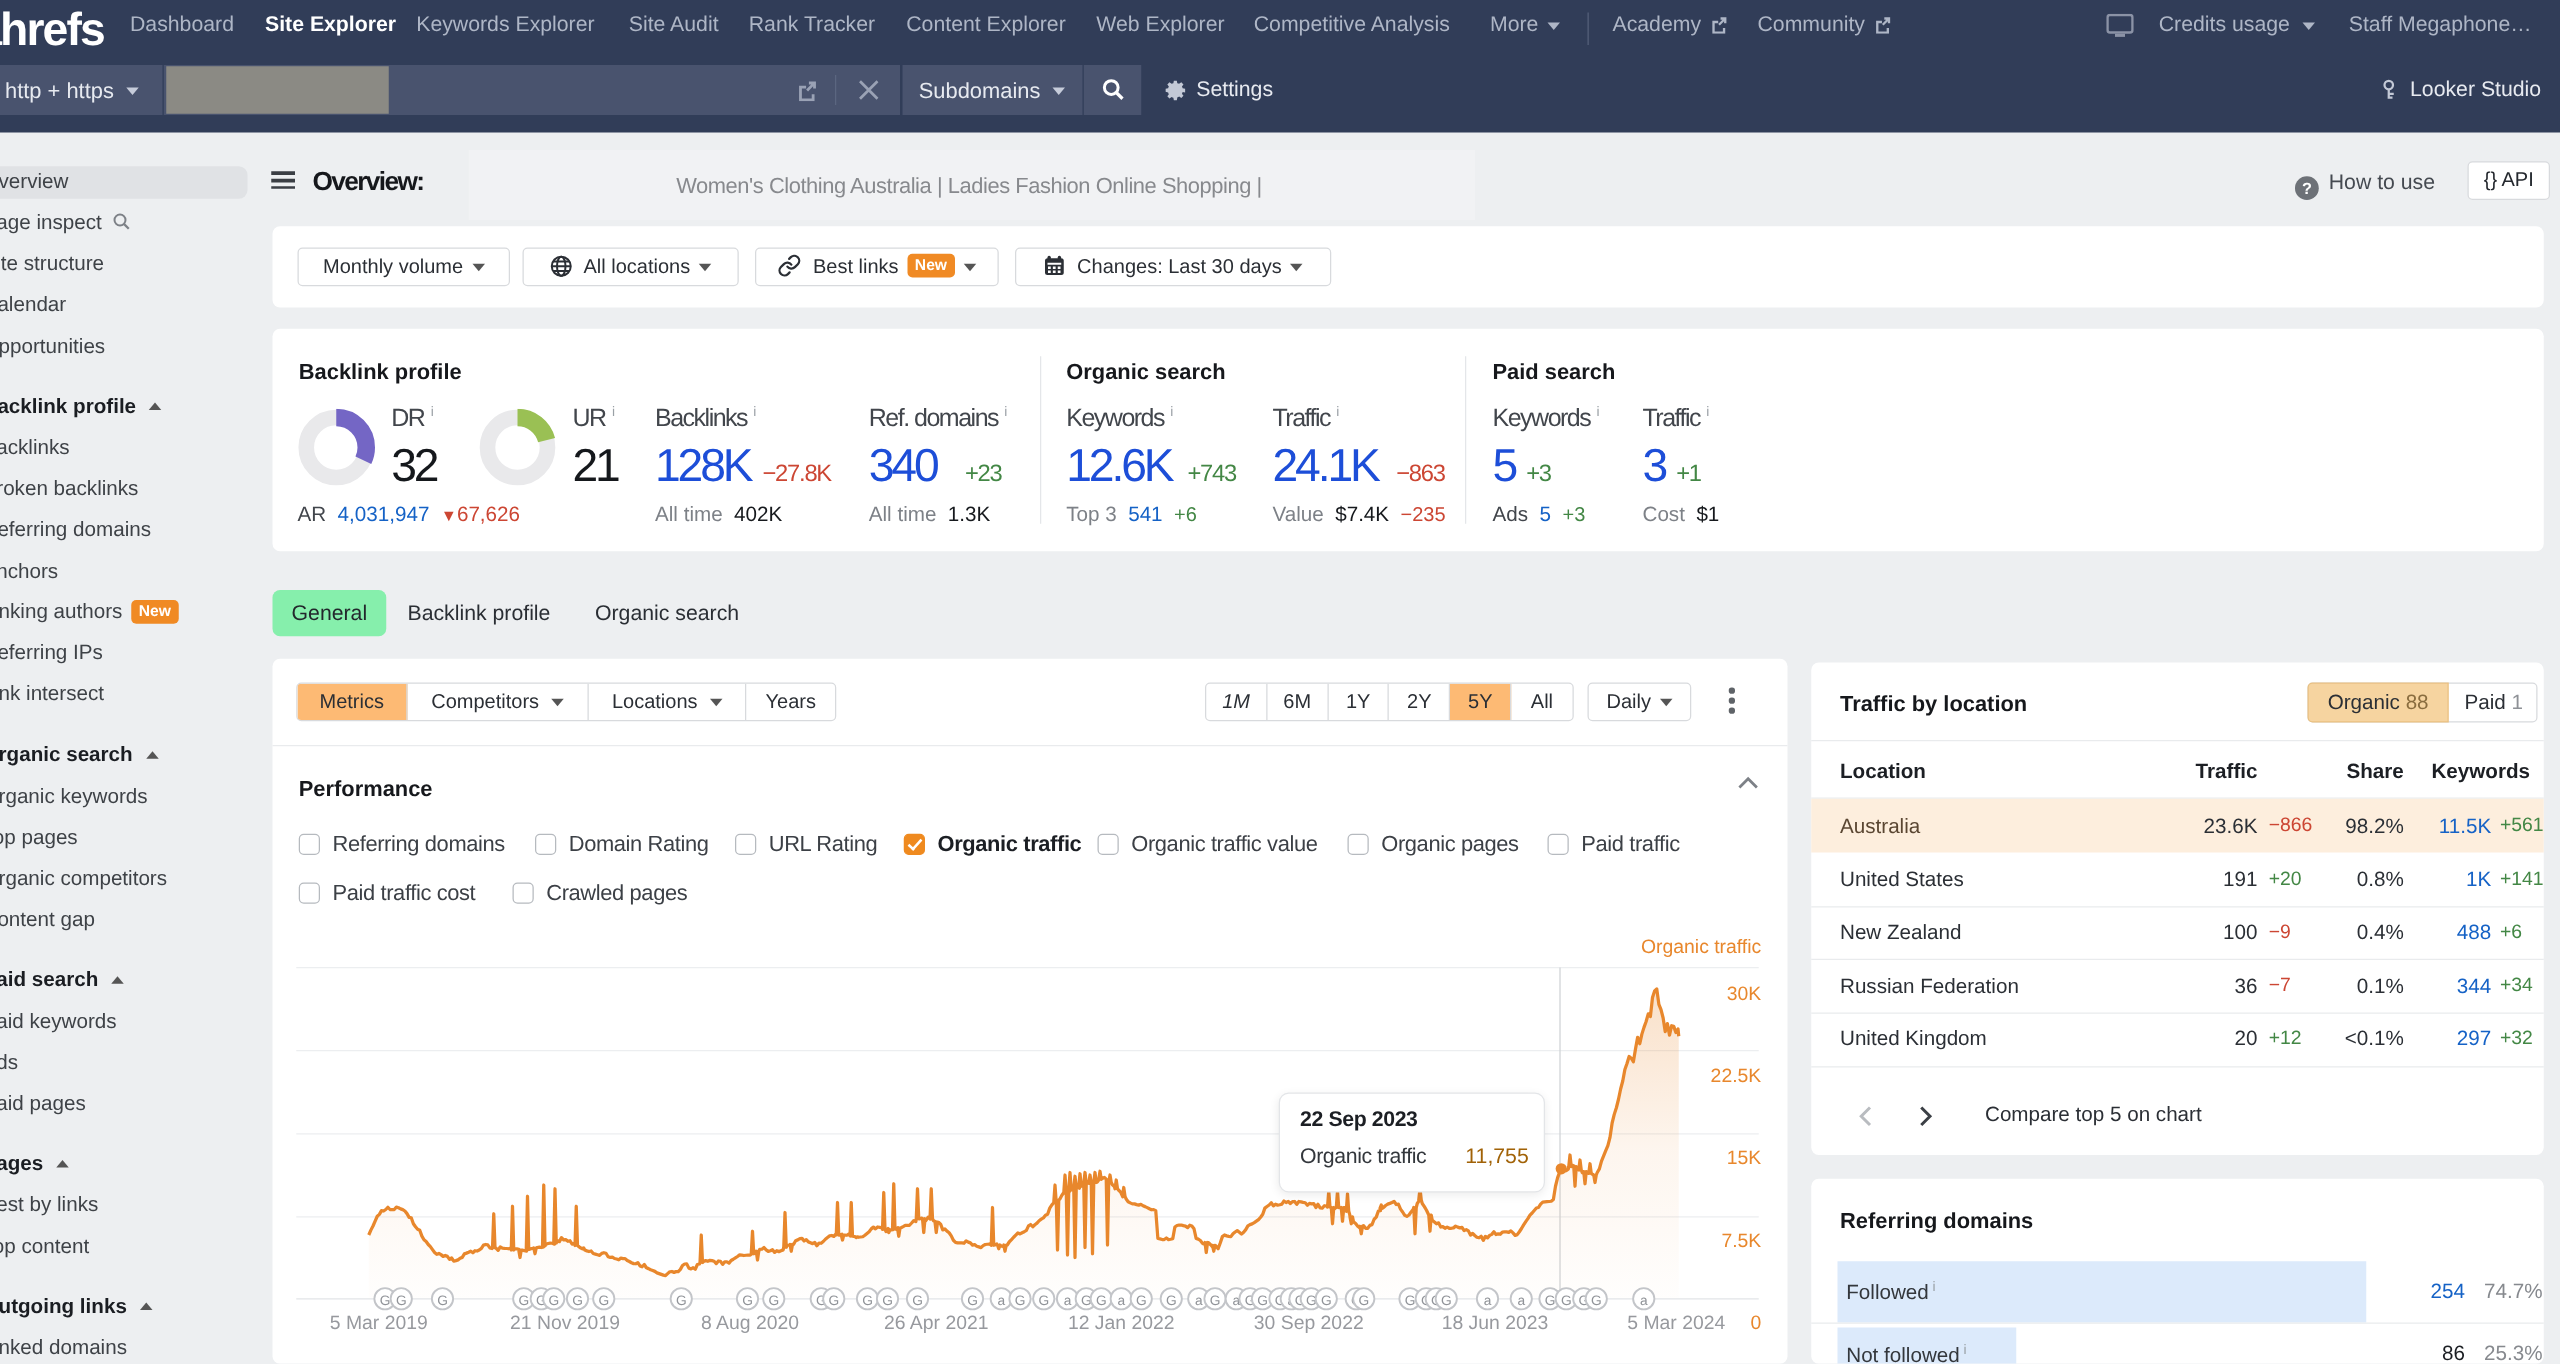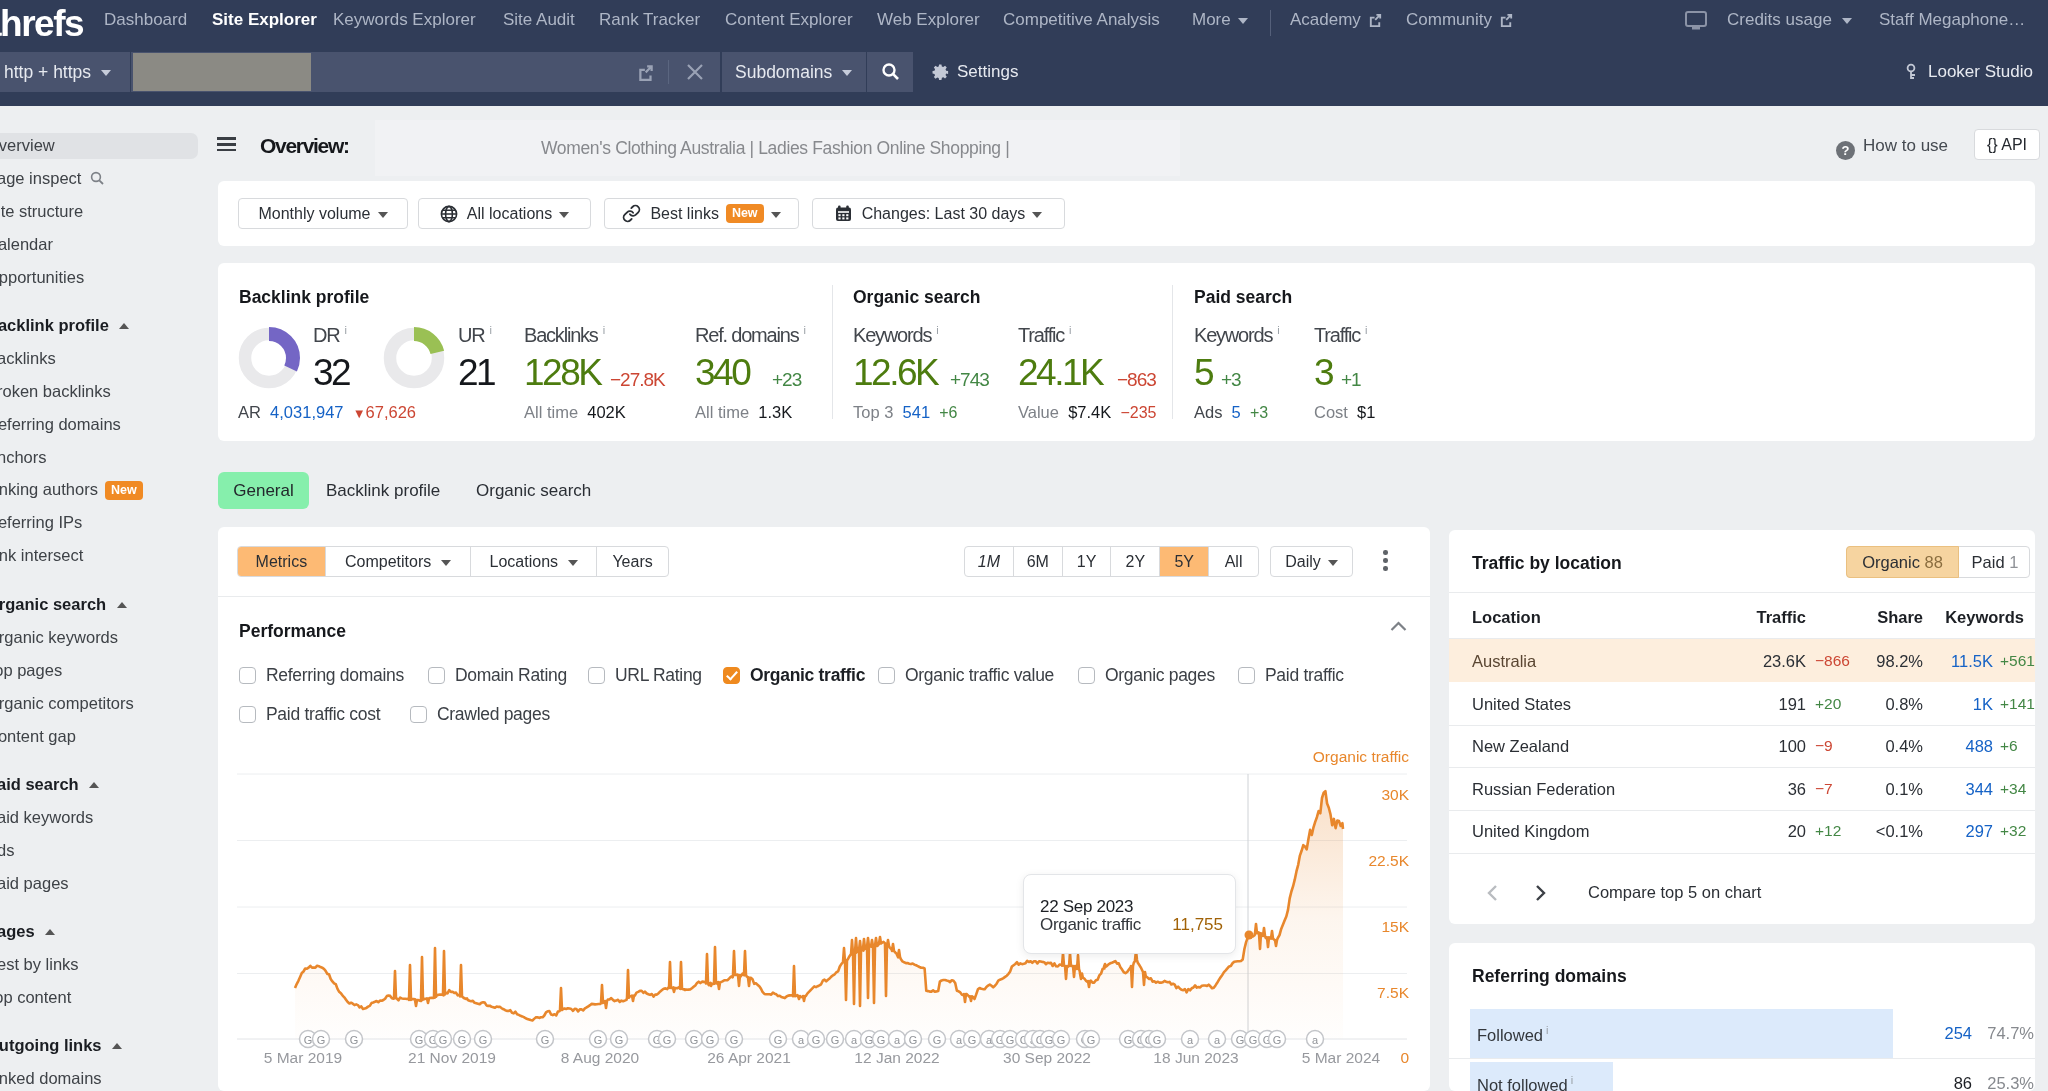--- a/index.html
+++ b/index.html
@@ -26,35 +26,35 @@
 #sidebar .item { position:absolute; left:-14px; white-space:nowrap; }
 #sidebar .hd { font-weight:bold; color:#1a1d22; }
 #sel { position:absolute; left:-10px; top:27px; width:208px; height:26px; background:#e0e2e5; border-radius:7px; }
 .upcaret { display:inline-block; width:0; height:0; border-left:5px solid transparent; border-right:5px solid transparent; border-bottom:6px solid #555; vertical-align:2px; margin-left:6px; }
 .newbadge { display:inline-block; background:#f08a24; color:#fff; font-size:12.5px; font-weight:bold; border-radius:4px; padding:2px 6px 3px; margin-left:7px; vertical-align:1px; line-height:1.15; }
 
 
 #hdrband { position:absolute; left:375px; top:120px; width:805px; height:56px; background:#f1f2f4; }
 #burger { position:absolute; left:217px; top:137px; width:19px; height:15px; }
 #burger div { height:2.7px; background:#3a3e44; margin-bottom:3.2px; }
-#ovtitle { position:absolute; left:260px; top:134px; font-size:21px; font-weight:bold; color:#16181c; letter-spacing:-1.3px; }
+#ovtitle { position:absolute; left:250px; top:134px; font-size:21px; font-weight:bold; color:#16181c; letter-spacing:-1.3px; }
 #graytitle { position:absolute; left:541px; top:138px; font-size:17.5px; color:#87898d; letter-spacing:-0.35px; }
 #howto { position:absolute; left:1836px; top:136px; font-size:17px; color:#454a51; }
 #howto .q { display:inline-block; width:19px; height:19px; border-radius:50%; background:#6d7177; color:#fff; text-align:center; line-height:19px; font-size:13px; font-weight:bold; vertical-align:-4px; margin-right:8px; }
 #apibtn { position:absolute; left:1974px; top:129px; width:66px; height:31px; background:#fff; border:1px solid #d8dadd; border-radius:4px; text-align:center; line-height:29px; font-size:16px; color:#24282e; }
 
 
 .card { position:absolute; background:#fff; border-radius:6px; }
 .btn { position:absolute; height:31px; background:#fff; border:1px solid #d8dadd; border-radius:4px; font-size:16px; color:#2b2f35; line-height:29px; text-align:center; }
 
 
 .statlabel { position:absolute; font-size:20px; color:#42464c; letter-spacing:-1.2px; }
 .statlabel sup { font-size:11px; color:#9aa0a6; margin-left:5px; }
 .bignum { position:absolute; font-size:37px; color:#15181c; letter-spacing:-2.5px; }
-.bignum.blue { color:#4d7c0f; }
+.bignum.blue { color:#1d4ed8; }
 .delta { position:absolute; font-size:19px; letter-spacing:-1px; }
 .red { color:#cc4633; }
 .green { color:#438745; }
 .blue { color:#1562c6; }
 .sub { position:absolute; font-size:16.5px; color:#16191d; }
 .sub .g { color:#7d8187; }
 .vsep { position:absolute; width:1px; background:#e4e6e9; }
 .cardh { position:absolute; font-size:17.5px; font-weight:bold; color:#16181c; }
 
 
@@ -434,21 +434,21 @@
 <text x="452" y="1063" font-size="15.5" fill="#97999e" text-anchor="middle" font-family="Liberation Sans">21 Nov 2019</text>
 <text x="600" y="1063" font-size="15.5" fill="#97999e" text-anchor="middle" font-family="Liberation Sans">8 Aug 2020</text>
 <text x="749" y="1063" font-size="15.5" fill="#97999e" text-anchor="middle" font-family="Liberation Sans">26 Apr 2021</text>
 <text x="897" y="1063" font-size="15.5" fill="#97999e" text-anchor="middle" font-family="Liberation Sans">12 Jan 2022</text>
 <text x="1047" y="1063" font-size="15.5" fill="#97999e" text-anchor="middle" font-family="Liberation Sans">30 Sep 2022</text>
 <text x="1196" y="1063" font-size="15.5" fill="#97999e" text-anchor="middle" font-family="Liberation Sans">18 Jun 2023</text>
 <text x="1341" y="1063" font-size="15.5" fill="#97999e" text-anchor="middle" font-family="Liberation Sans">5 Mar 2024</text>
   </svg>
 
   <div id="tooltip"></div>
-  <div class="abs" style="left:1040px; top:886px; font-size:17px; font-weight:normal; color:#1c1f24; letter-spacing:-0.3px;margin-top:11px;">22 Sep 2023</div>
+  <div class="abs" style="left:1040px; top:886px; font-size:17px; font-weight:bold; color:#1c1f24; letter-spacing:-0.3px;">22 Sep 2023</div>
   <div class="abs" style="left:1040px; top:915px; font-size:17px; color:#33373c; letter-spacing:-0.3px;">Organic traffic</div>
   <div class="abs" style="left:1140px; top:915px; width:83px; text-align:right; font-size:17px; color:#a16207;">11,755</div>
 </div>
 
 <div class="card" id="loccard" style="left:1449px; top:530px; width:586px; height:394px;"></div>
 <div id="locbody">
   <div class="cardh" style="left:1472px; top:553px;">Traffic by location</div>
   <div class="abs" style="left:1846px; top:546px; width:184px; height:32px; border:1px solid #d8dadd; border-radius:4px; background:#fff; font-size:16.5px;">
     <div class="abs" style="left:-1px; top:-1px; width:113px; height:32px; background:#f6d4a0; border:1px solid #eac080; border-radius:4px 0 0 4px; line-height:30px; text-align:center; color:#2b2f35;">Organic <span style="color:#8a6d3f;">88</span></div>
     <div class="abs" style="left:112px; top:0; width:72px; height:30px; line-height:30px; text-align:center; color:#2b2f35;">Paid <span style="color:#8e9196;">1</span></div>

